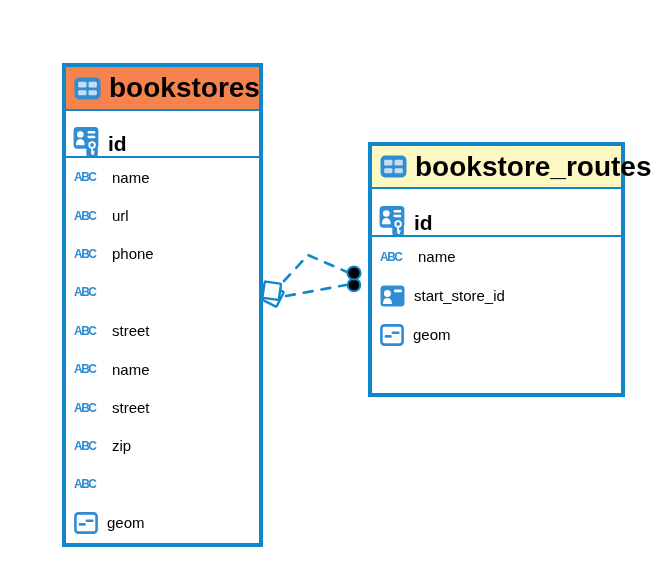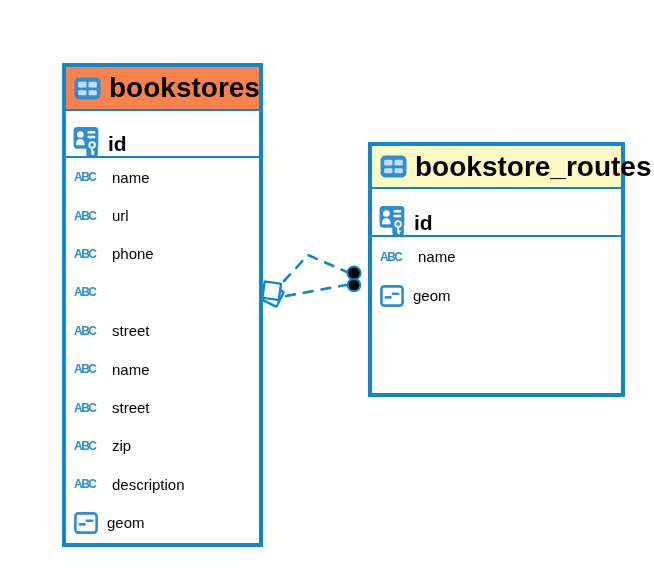--- a/index.html
+++ b/index.html
@@ -130,21 +130,20 @@
       <div class="col-row">
         <span class="abc">ABC</span>
         <span class="col-name">street</span>
       </div>
       <div class="col-row">
         <span class="abc">ABC</span>
         <span class="col-name">zip</span>
       </div>
       <div class="col-row">
         <span class="abc">ABC</span>
-        <span class="col-name">description</span>
       </div>
       <div class="col-row">
         <span class="icon">
           <svg width="24" height="22" viewBox="0 0 24 22">
               <use href="#sym-geom"></use>
             </svg>
         </span>
         <span class="col-name">geom</span>
       </div>
     </div>
@@ -167,20 +166,28 @@
       </span>
       <span class="pk-name">id</span>
     </div>
     <div>
       <div class="col-row">
         <span class="abc">ABC</span>
         <span class="col-name">name</span>
       </div>
       <div class="col-row">
         <span class="icon">
+          <svg width="25" height="22" viewBox="0 0 25 22">
+              <use href="#sym-fk"></use>
+            </svg>
+        </span>
+        <span class="col-name">start_store_id</span>
+      </div>
+      <div class="col-row">
+        <span class="icon">
           <svg width="24" height="22" viewBox="0 0 24 22">
               <use href="#sym-geom"></use>
             </svg>
         </span>
         <span class="col-name">geom</span>
       </div>
     </div>
   </div>
 
 </div>

